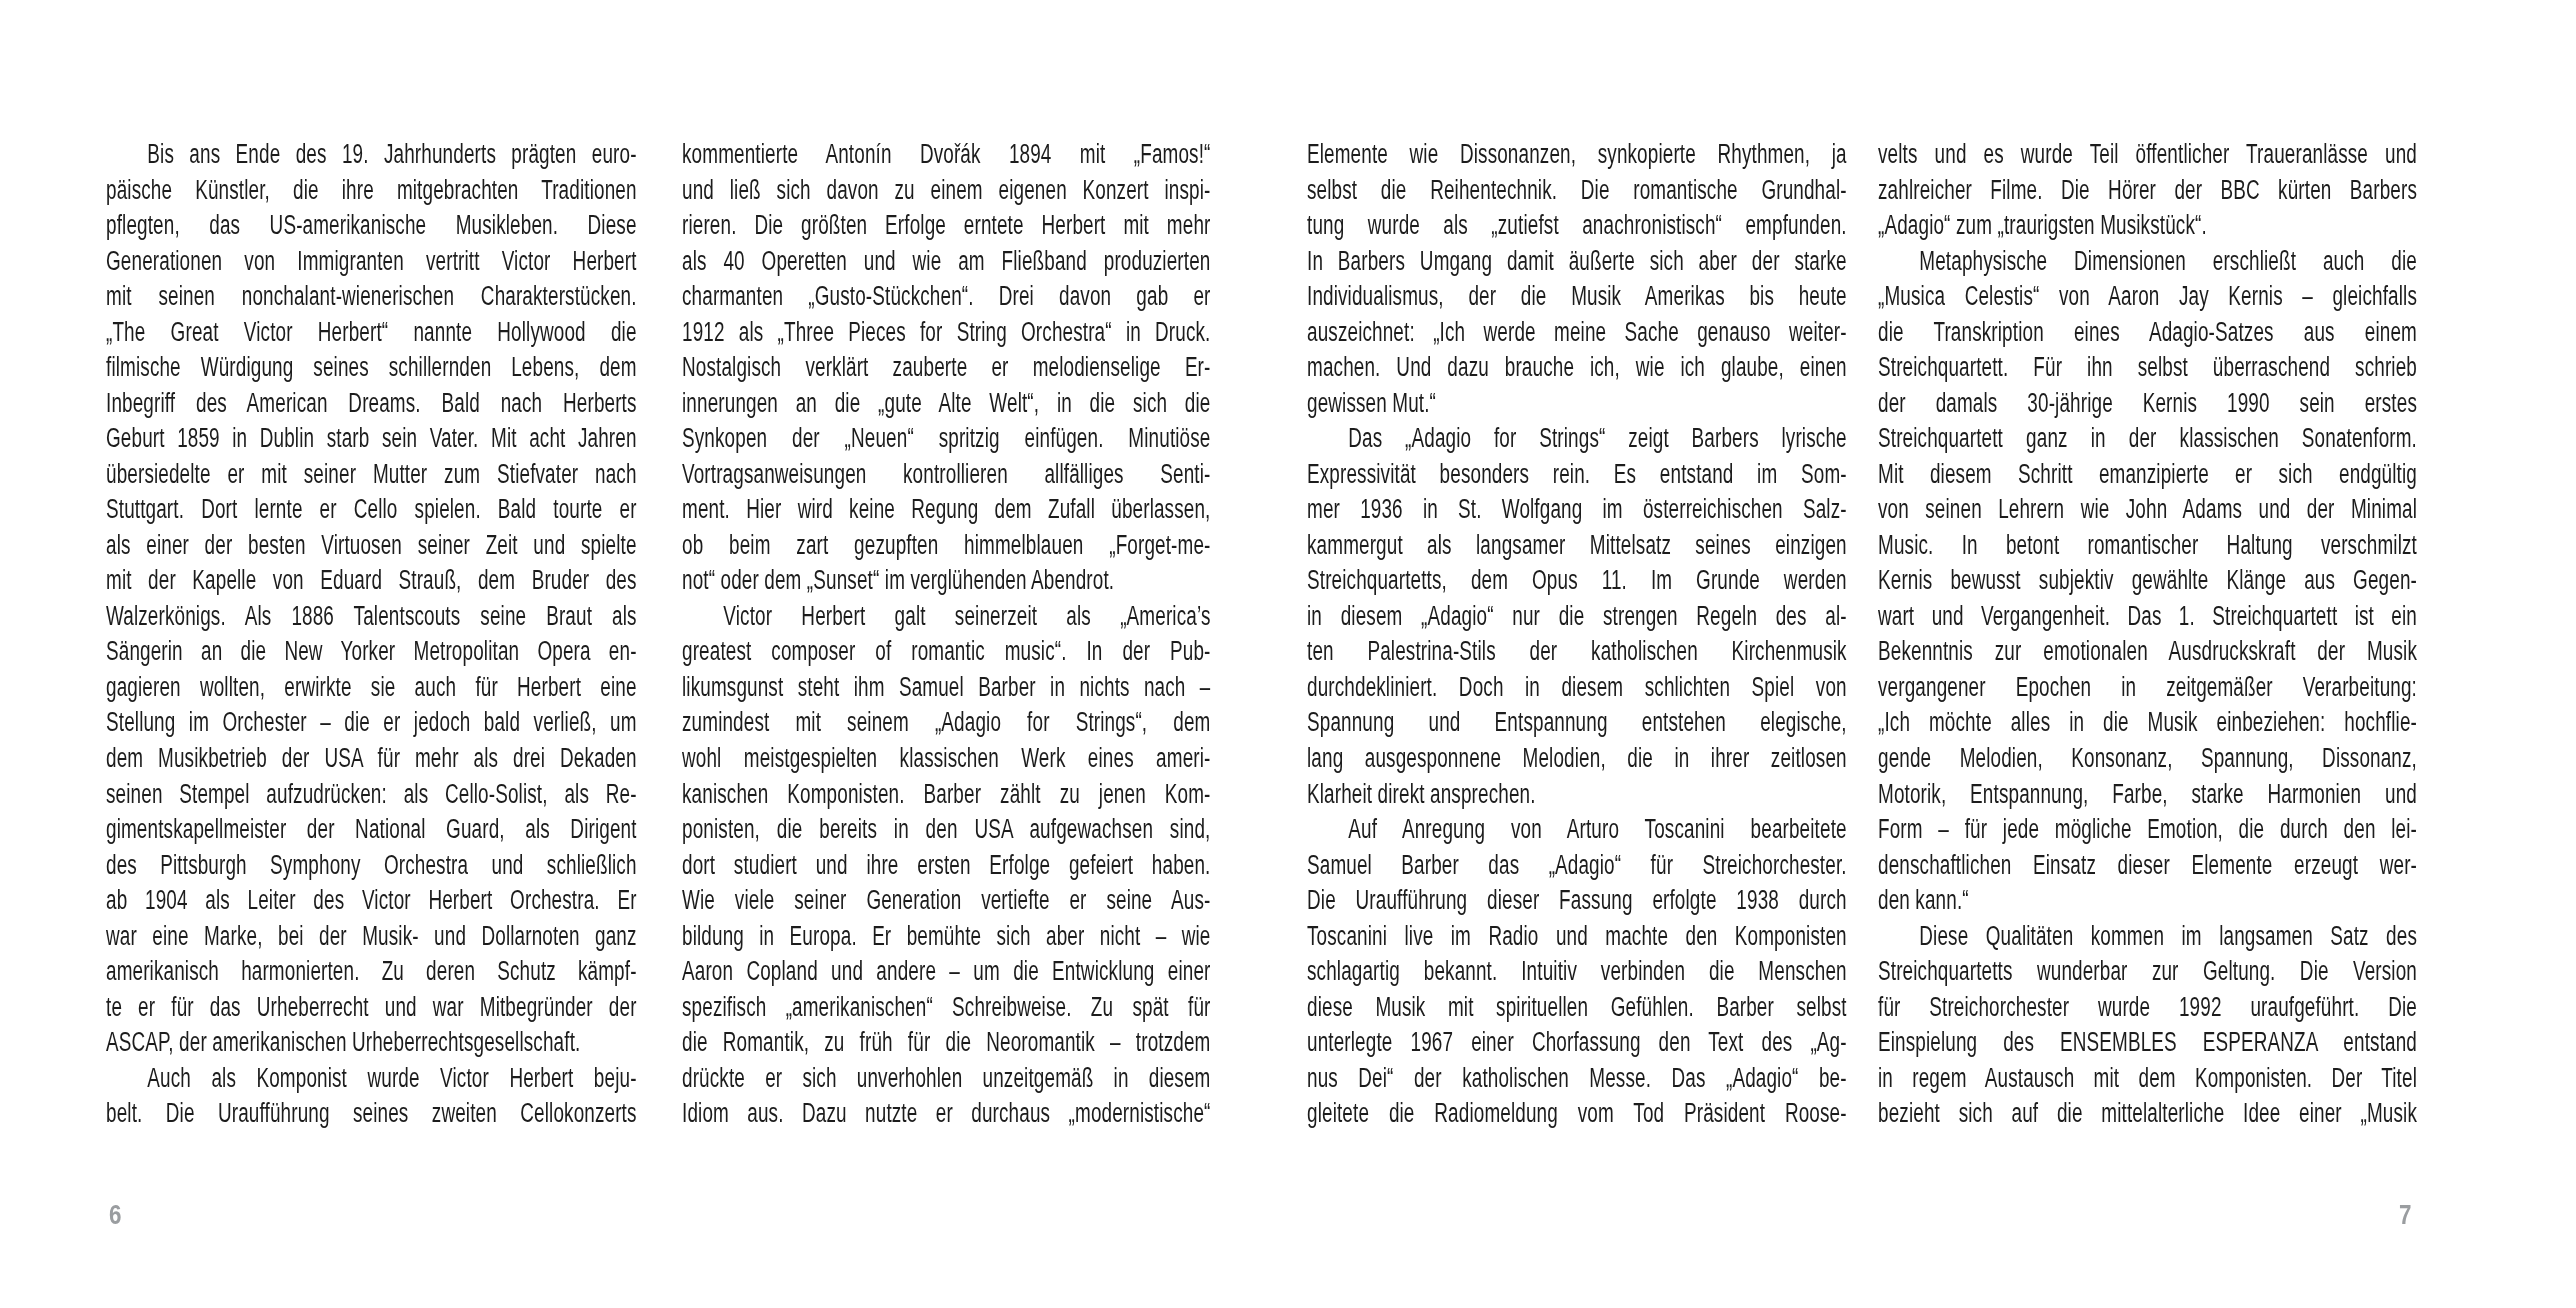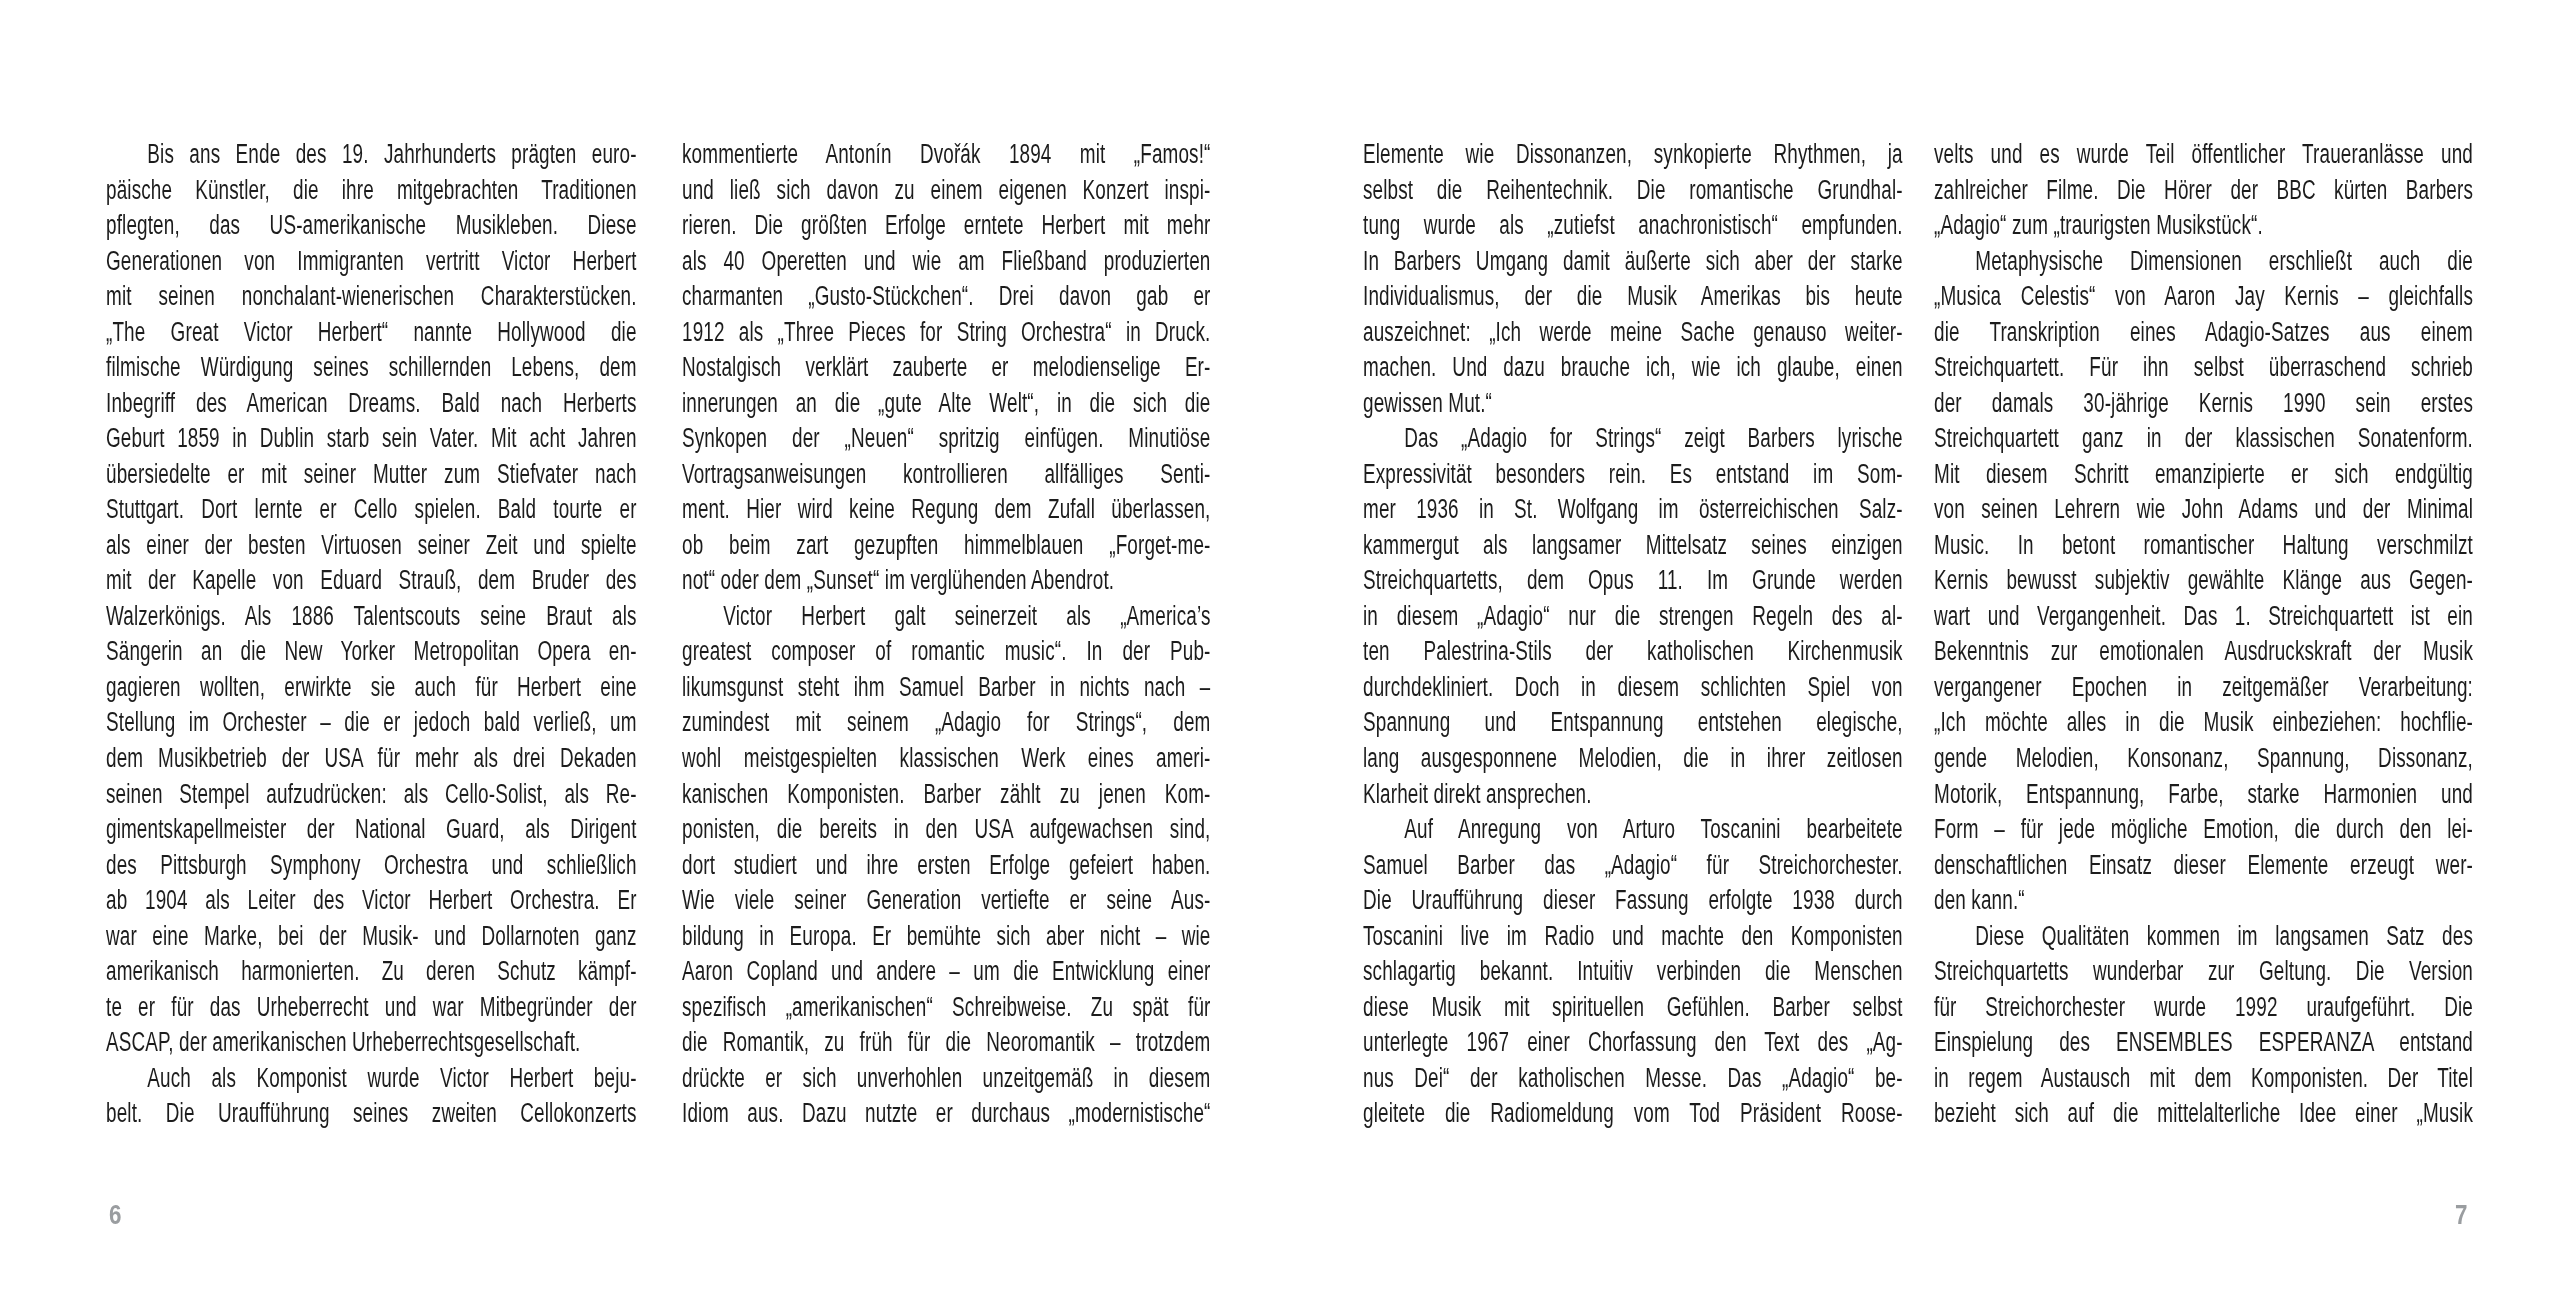--- a/index.html
+++ b/index.html
@@ -1,19 +1,19 @@
 <!DOCTYPE html>
 <html style="font-size:14px"><head>
 <meta charset="utf-8">
 <style>
   html, body { margin: 0; padding: 0; background: #ffffff; }
   body { width: 2576px; height: 1309px; position: relative; overflow: hidden; }
   .page { position: absolute; top: 0; height: 1017px; }
   .page-left { left: 0; width: 1288px; }
-  .page-right { left: 1288px; width: 1288px; text-decoration: underline; }
+  .page-right { left: 1232px; width: 1288px; text-decoration: underline; }
   .column { position: absolute; top: 137px; }
   .line {
     position: absolute; left: 0; height: 35px;
     font-family: "Liberation Sans", sans-serif;
     font-size: 27px; line-height: 35px; color: #1c1c1c;
     white-space: nowrap; text-align: justify; text-align-last: justify;
     transform-origin: 0 0; transform: scaleX(0.7);
     letter-spacing: 0.2px;
   }
   .line.last { text-align-last: left; }

